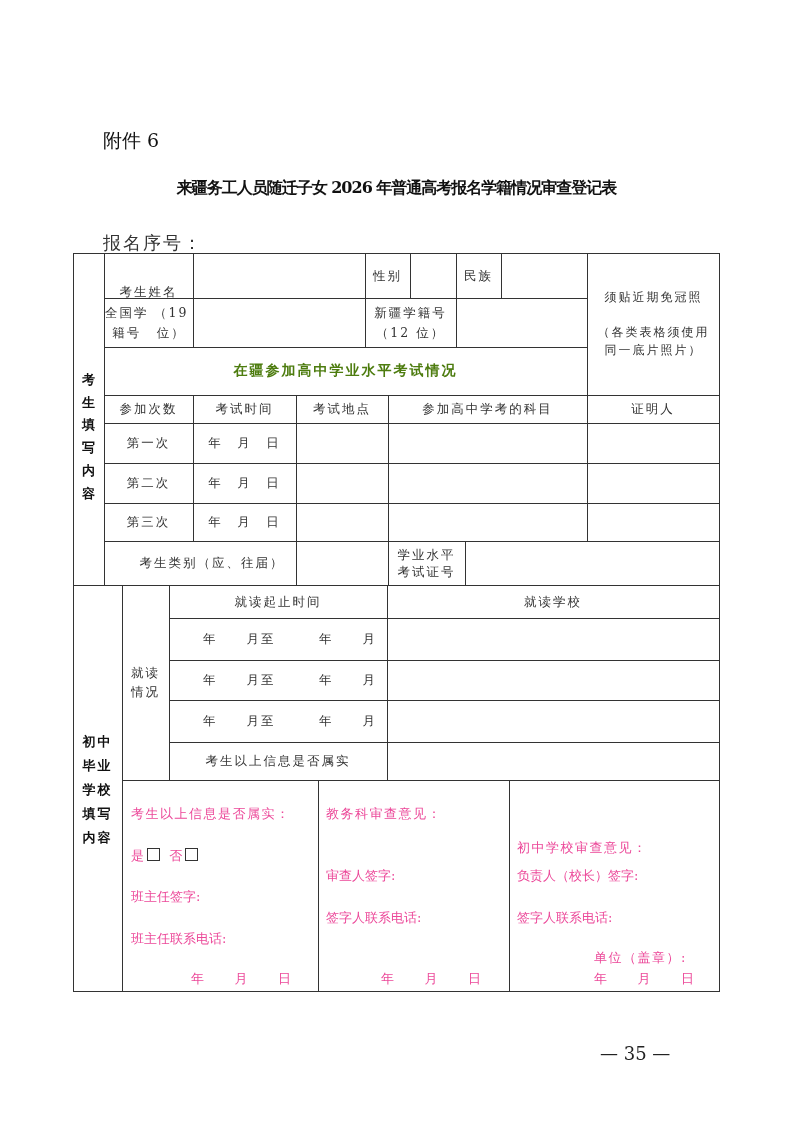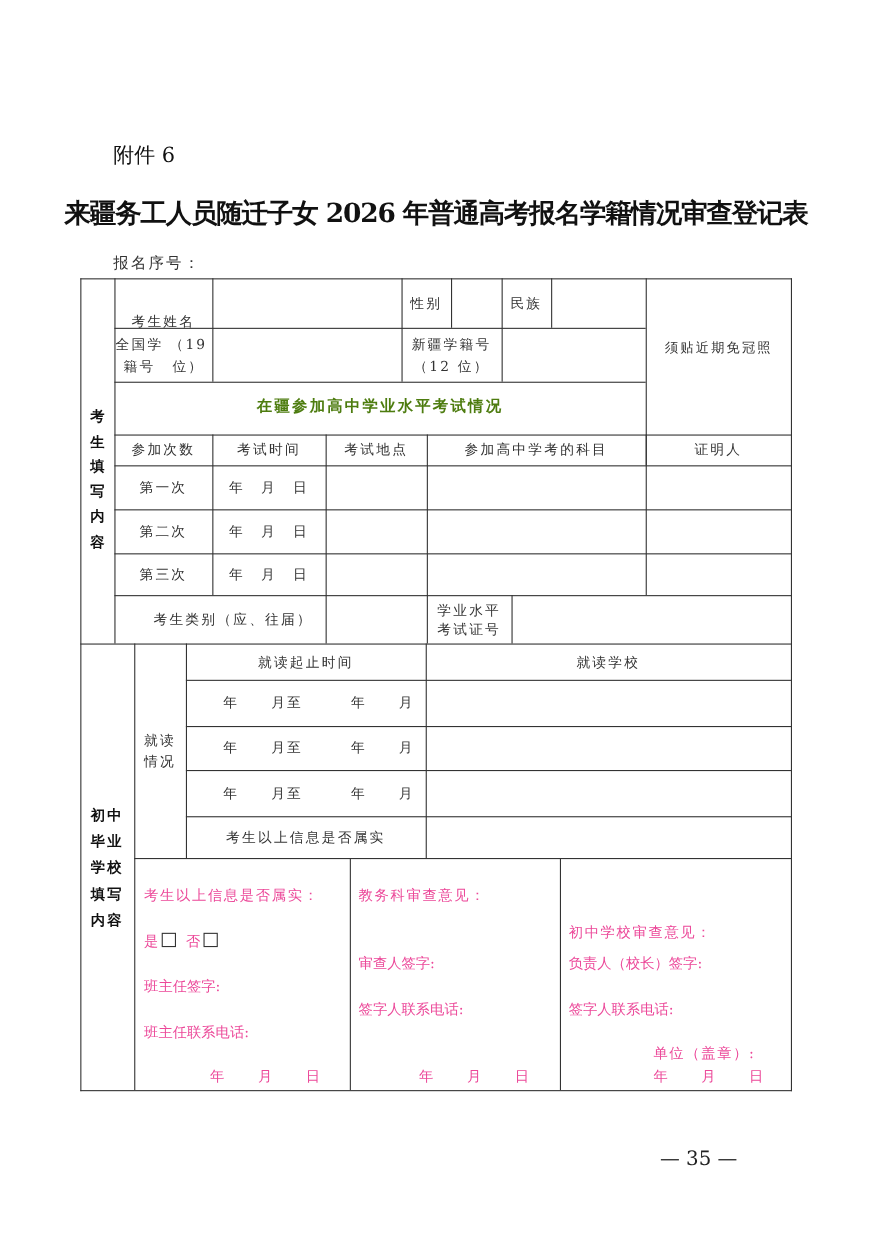--- a/index.html
+++ b/index.html
@@ -1,21 +1,21 @@
 <!DOCTYPE html>
 <html><head>
 <meta charset="utf-8">
 <style>
   html, body { margin: 0; padding: 0; background: #ffffff; }
   body { width: 793px; height: 1122px; position: relative; overflow: hidden;
          font-family: "DejaVu Serif", "Liberation Serif", serif; color: #222; }
   .abs { position: absolute; }
   .attach { left: 103px; top: 128px; font-size: 19px; color: #111; }
-  .title { left: 0; width: 793px; top: 178px; text-align: center; font-size: 24px; font-weight: bold; color: #111; letter-spacing: -1px; }
-  .serial { left: 103px; top: 231px; font-size: 14px; color: #333; letter-spacing: 2px; }
+  .title { left: 0; width: 793px; top: 178px; text-align: center; font-size: 16px; font-weight: bold; color: #111; letter-spacing: -1px; }
+  .serial { left: 103px; top: 231px; font-size: 18px; color: #333; letter-spacing: 2px; }
   .line { position: absolute; background: #333; }
   .cell { position: absolute; display: flex; align-items: center; justify-content: center; text-align: center;
           font-size: 12.5px; color: #333; letter-spacing: 2px; line-height: 1.55; }
   .bold { font-weight: bold; color: #4d7c0f; }
   .vert { flex-direction: column; font-weight: bold; color: #111; font-size: 13px; line-height: 1.75; letter-spacing: 0; }
   .txt { position: absolute; font-size: 13px; color: #ec4899; letter-spacing: 1.5px; white-space: nowrap; }
   .pageno { left: 600px; top: 1043px; font-size: 18px; color: #222; }
   .box { display: inline-block; width: 11px; height: 11px; border: 1px solid #333; vertical-align: -1px; margin-left: 1px; }
 </style>
 </head>
@@ -88,20 +88,21 @@
   </div>
   <div class="cell" style="left:194px;top:299px;width:171px;height:48px;"></div>
   <div class="cell" style="left:365px;top:298px;width:91px;height:49px;flex-direction:column;">
     <span>新疆学籍号</span>
     <span>（12 位）</span>
   </div>
   <div class="cell" style="left:457px;top:299px;width:130px;height:48px;"></div>
 
   <div class="cell" style="left:588px;top:253px;width:131px;height:142px;flex-direction:column;padding:0 8px;box-sizing:border-box;font-size:12px;">
     <span style="margin-bottom:16px;">须贴近期免冠照</span>
+    <span>（各类表格须使用同一底片照片）</span>
   </div>
 
   <div class="cell bold" style="left:104px;top:347px;width:483px;height:48px;font-size:14px;">在疆参加高中学业水平考试情况</div>
 
   <div class="cell" style="left:104px;top:395px;width:89px;height:28px;">参加次数</div>
   <div class="cell" style="left:193px;top:395px;width:103px;height:28px;">考试时间</div>
   <div class="cell" style="left:296px;top:395px;width:92px;height:28px;">考试地点</div>
   <div class="cell" style="left:388px;top:395px;width:199px;height:28px;">参加高中学考的科目</div>
   <div class="cell" style="left:587px;top:395px;width:132px;height:28px;">证明人</div>
 

